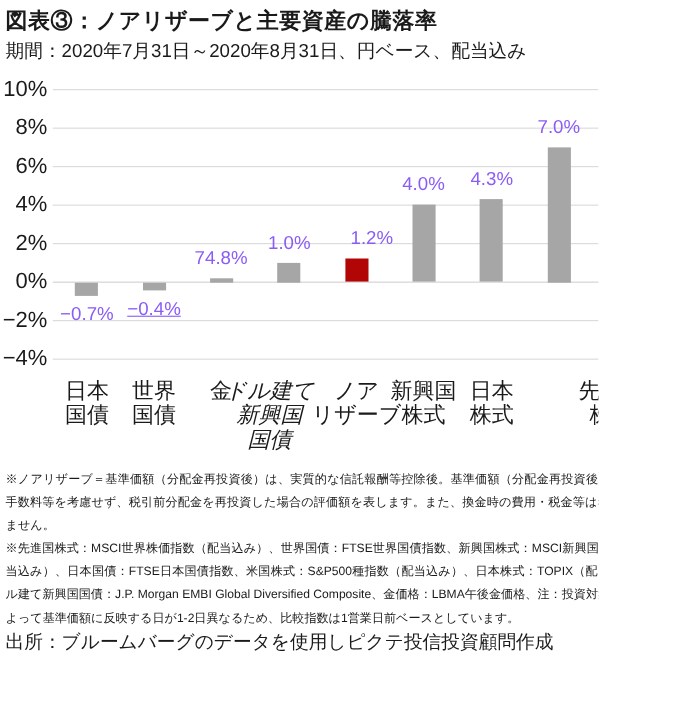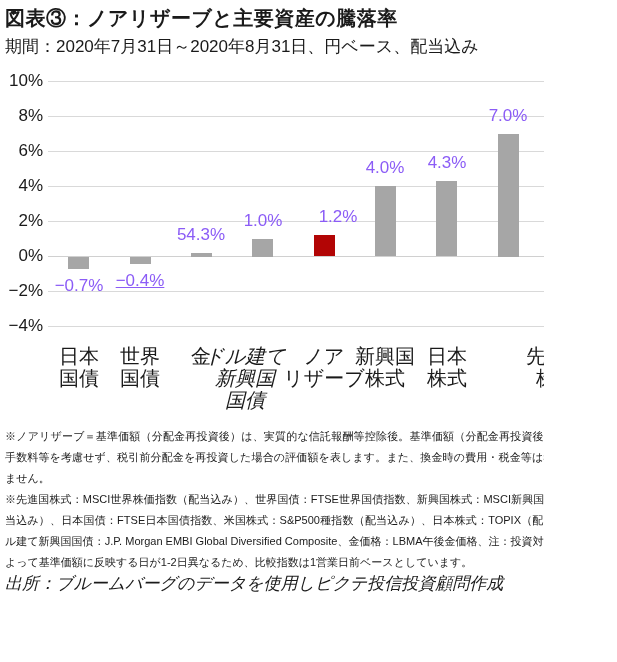--- a/index.html
+++ b/index.html
@@ -27,21 +27,21 @@
     font-size: 17px;
     color: #1a1a1a;
     white-space: nowrap;
   }
   .chart { position: absolute; left: 0; top: 0; width: 617px; height: 420px; }
   .gridline { position: absolute; height: 1px; }
   .y-tick {
     position: absolute;
     left: 0; width: 43px;
     text-align: right;
-    font-size: 17px;
+    font-size: 20px;
     line-height: 20px;
     color: #1a1a1a;
     white-space: nowrap;
   }
   .bar { position: absolute; }
   .bar-label {
     position: absolute;
     transform: translateX(-50%);
     font-size: 17px;
     line-height: 19px;
@@ -66,21 +66,20 @@
     font-size: 11px;
     line-height: 21px;
     text-align: justify;
     color: #1a1a1a;
   }
   .source {
     font-size: 17px;
     line-height: 21px;
     color: #1a1a1a;
     white-space: nowrap;
-    font-style: italic;
   }
 </style>
 </head>
 <body>
 
 <div class="page">
   <div class="title">図表③：ノアリザーブと主要資産の騰落率</div>
   <div class="subtitle">期間：2020年7月31日～2020年8月31日、円ベース、配当込み</div>
 
   <div class="chart" id="chart">
@@ -102,21 +101,21 @@
       <div class="y-tick" style="top: 316px;">−4%</div>
       <div class="bar" style="left: 68px; width: 21px; background: rgb(166, 166, 166); top: 257px; height: 12px;"></div>
       <div class="bar-label" style="left: 79px; top: 276px;">−0.7%</div>
       <div class="x-label" style="left: 79px; top: 345px;">日本
 国債</div>
       <div class="bar" style="left: 130px; width: 21px; background: rgb(166, 166, 166); top: 257px; height: 7px;"></div>
       <div class="bar-label" style="left: 140px; top: 271px; text-decoration: underline;">−0.4%</div>
       <div class="x-label" style="left: 140px; top: 345px;">世界
 国債</div>
       <div class="bar" style="left: 191px; width: 21px; background: rgb(166, 166, 166); top: 253px; height: 4px;"></div>
-      <div class="bar-label" style="left: 201px; top: 225px;">54.3%</div>
+      <div class="bar-label" style="left: 201px; top: 225px;">74.8%</div>
       <div class="x-label" style="left: 201px; top: 345px;">金</div>
       <div class="bar" style="left: 252px; width: 21px; background: rgb(166, 166, 166); top: 239px; height: 18px;"></div>
       <div class="bar-label" style="left: 263px; top: 211px;">1.0%</div>
       <div class="x-label" style="left: 245px; top: 345px; font-style: italic;">ドル建て
 新興国
 国債</div>
       <div class="bar" style="left: 314px; width: 21px; background: rgb(178, 5, 5); top: 235px; height: 21px;"></div>
       <div class="bar-label" style="left: 338px; top: 207px;">1.2%</div>
       <div class="x-label" style="left: 324px; top: 345px;">ノア
 リザーブ</div>

